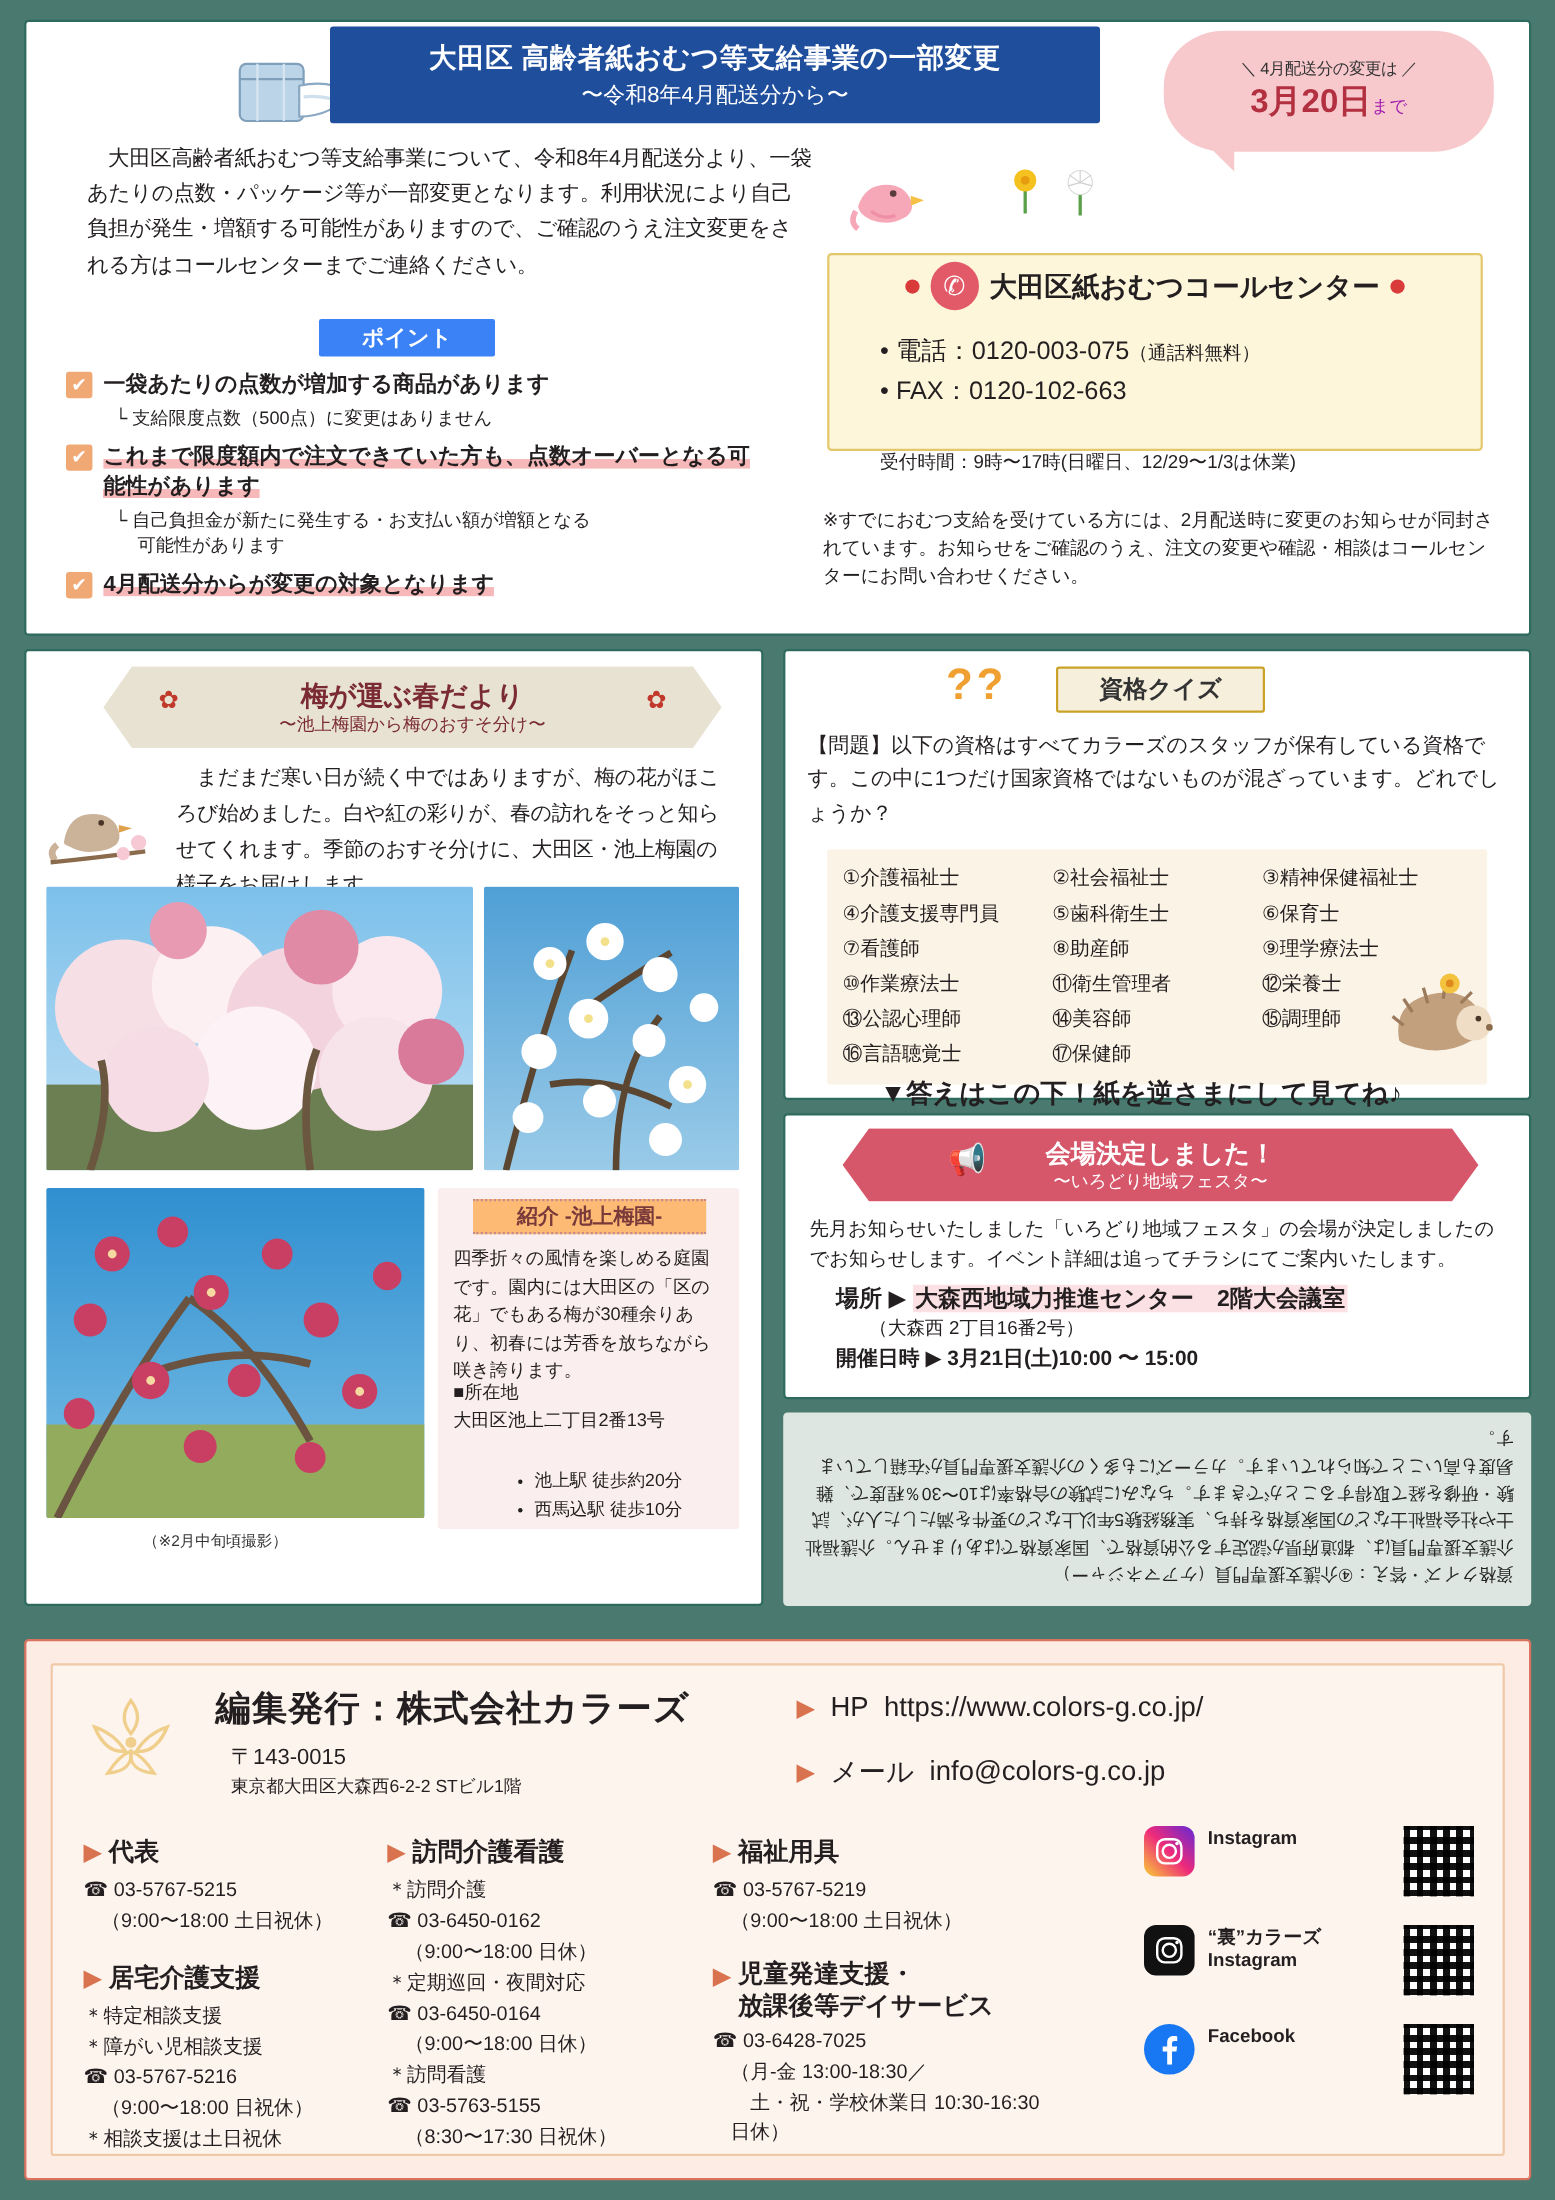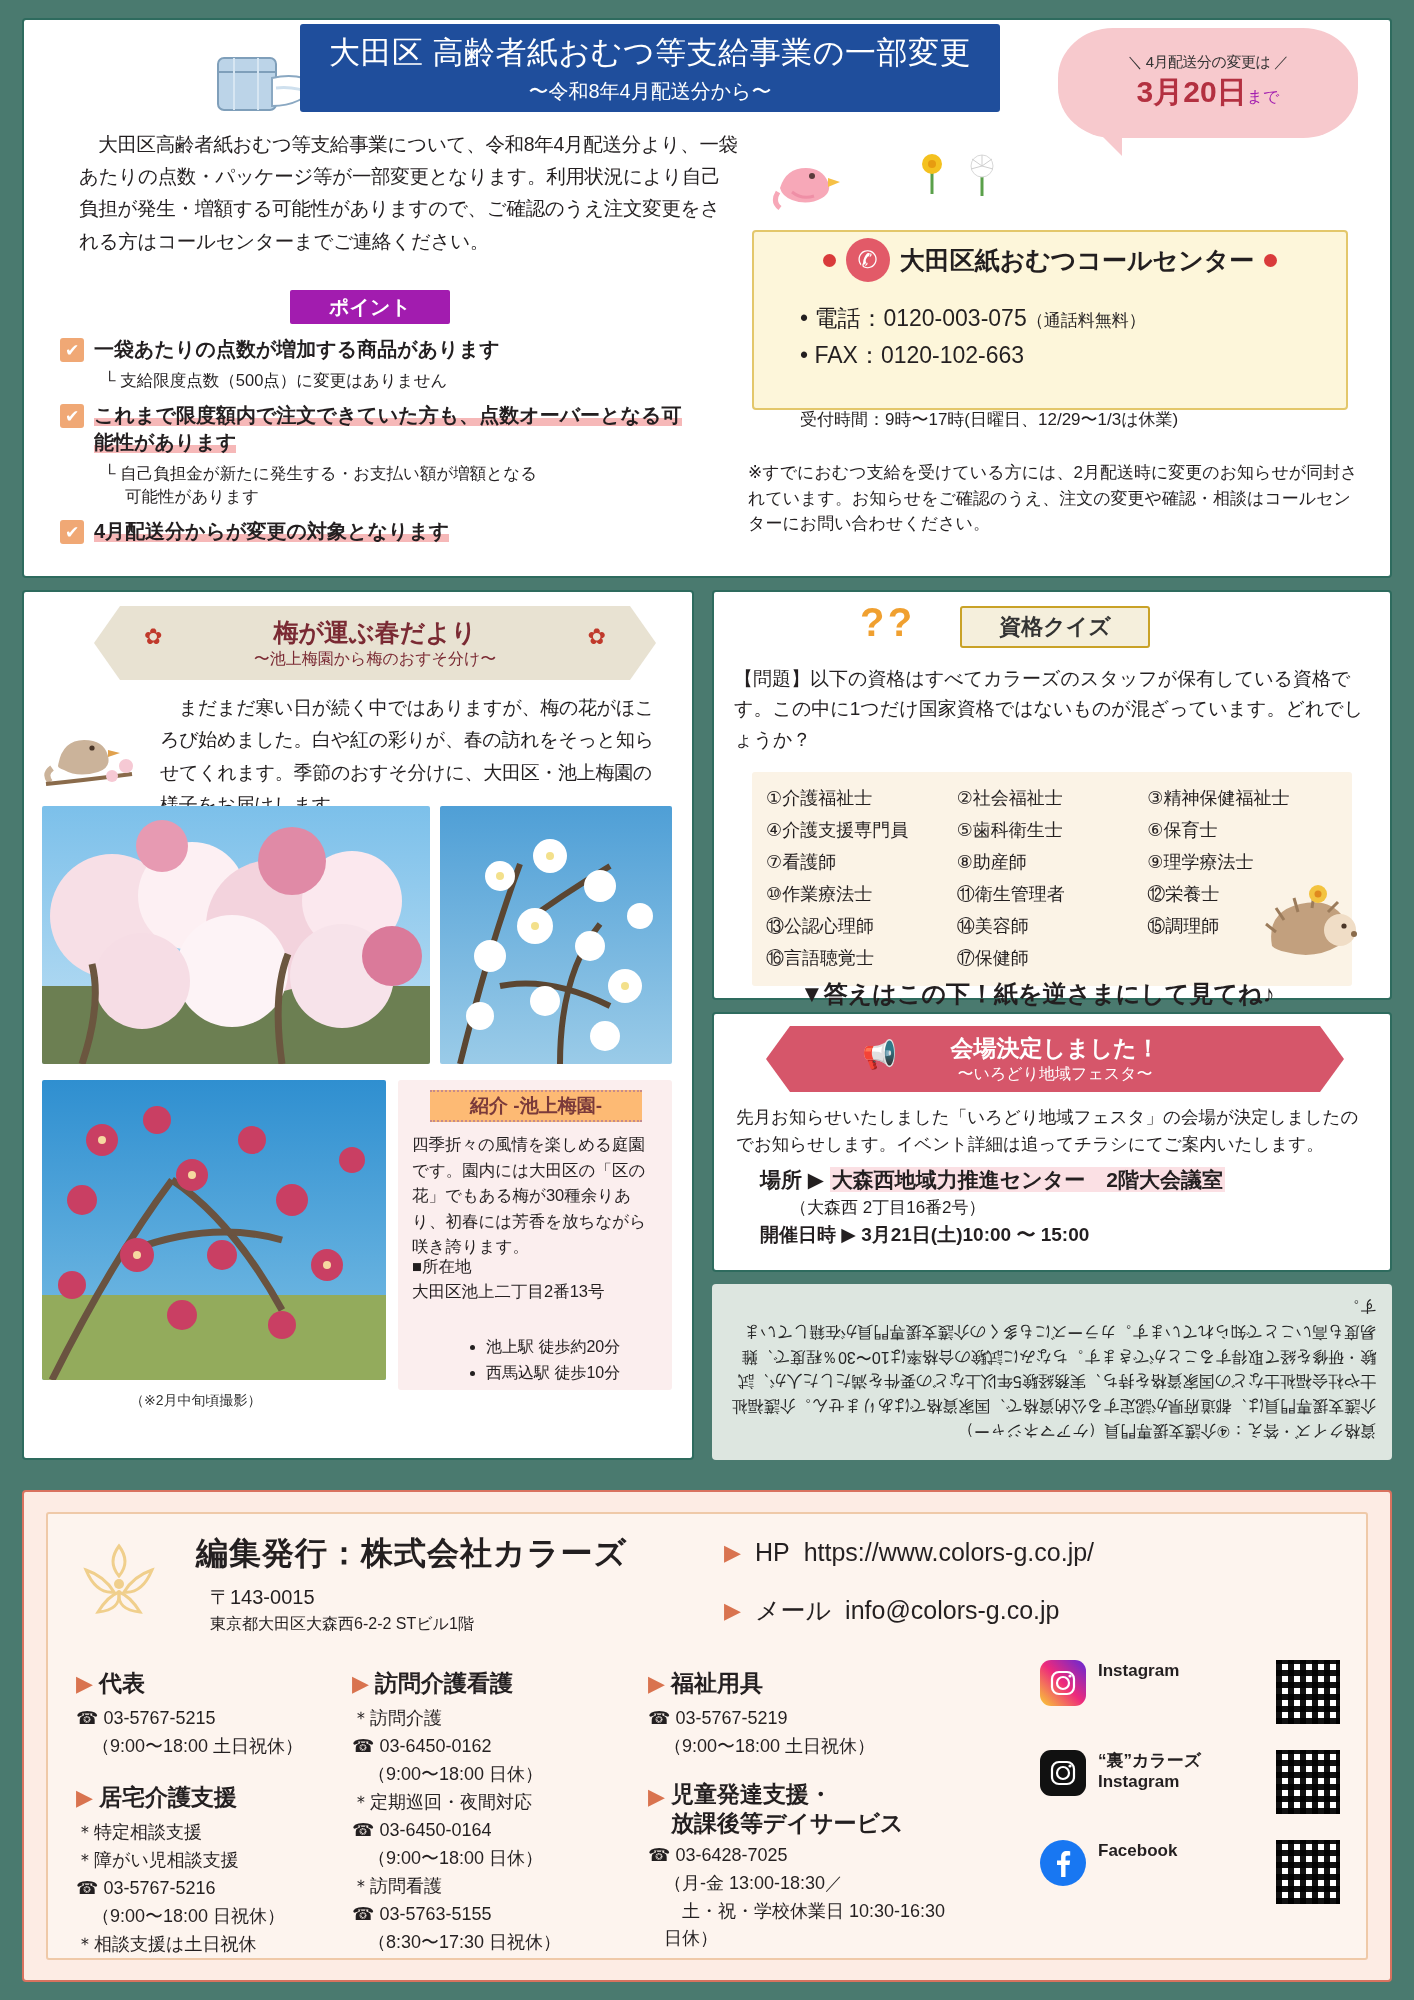--- a/index.html
+++ b/index.html
@@ -17,21 +17,21 @@
   
   .panel-top {
     position:absolute; left:22px; top:18px; width:1370px; height:560px;
     background:#ffffff; border:2px solid #2e6b5e; border-radius:4px;
   }
   .hdr-banner {
     position:absolute; left:300px; top:24px; width:700px; height:88px;
     background:#1f4e9c; color:#fff; border-radius:3px;
     display:flex; flex-direction:column; align-items:center; justify-content:center;
   }
-  .hdr-title { font-size:31px; font-weight:normal; letter-spacing:.5px; }
+  .hdr-title { font-size:25px; font-weight:bold; letter-spacing:.5px; }
   .hdr-sub { font-size:20px; margin-top:4px; }
 
   .diaper-icon { position:absolute; left:190px; top:28px; width:110px; height:80px; }
 
   .bubble {
     position:absolute; left:1058px; top:28px; width:300px; height:110px;
     background:#f7c9cd; border-radius:55px/50px;
     display:flex; flex-direction:column; align-items:center; justify-content:center;
     color:#b33040;
   }
@@ -43,21 +43,21 @@
   .bubble-main { font-size:30px; font-weight:bold; }
   .bubble-main small { font-size:16px; color:#a21caf; font-weight:normal;}
 
   .lead {
     position:absolute; left:36px; top:128px; width:660px;
     font-size:19.5px; line-height:1.65; letter-spacing:-.3px;margin-left:43px;
   }
 
   .point-label {
     position:absolute; left:290px; top:290px; width:160px; height:34px;
-    background:#a21caf; color:#fff; font-size:20px; font-weight:bold;
+    background:#3b82f6; color:#fff; font-size:20px; font-weight:bold;
     display:flex; align-items:center; justify-content:center; border-radius:2px;
   }
   .points { position:absolute; left:60px; top:336px; width:640px; }
   .pt-row { display:flex; align-items:flex-start; margin-bottom:6px; }
   .chk {
     width:24px; height:24px; background:#f0a875; color:#fff; border-radius:3px;
     font-size:17px; display:flex; align-items:center; justify-content:center;
     flex:0 0 24px; margin-top:2px;
   }
   .pt-main { font-size:20px; font-weight:bold; margin-left:10px; line-height:1.35; }

